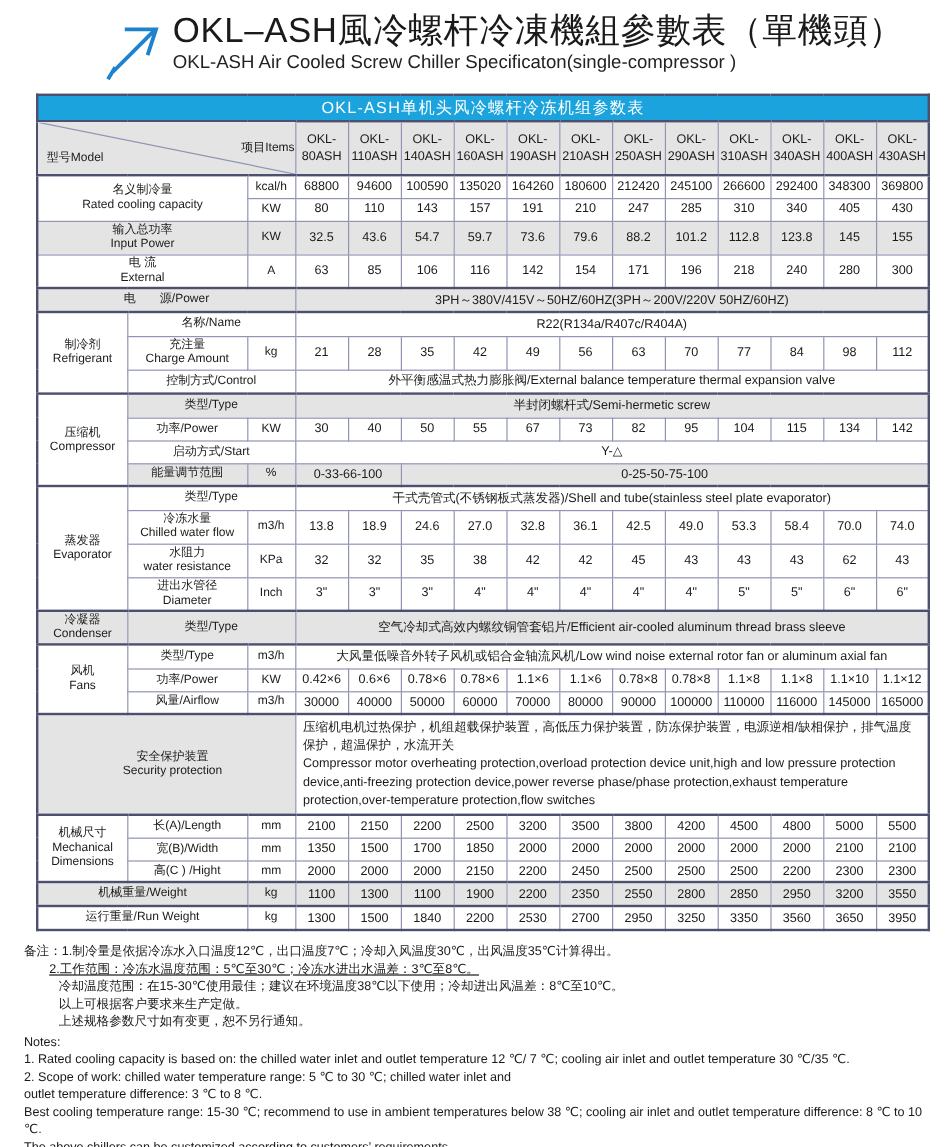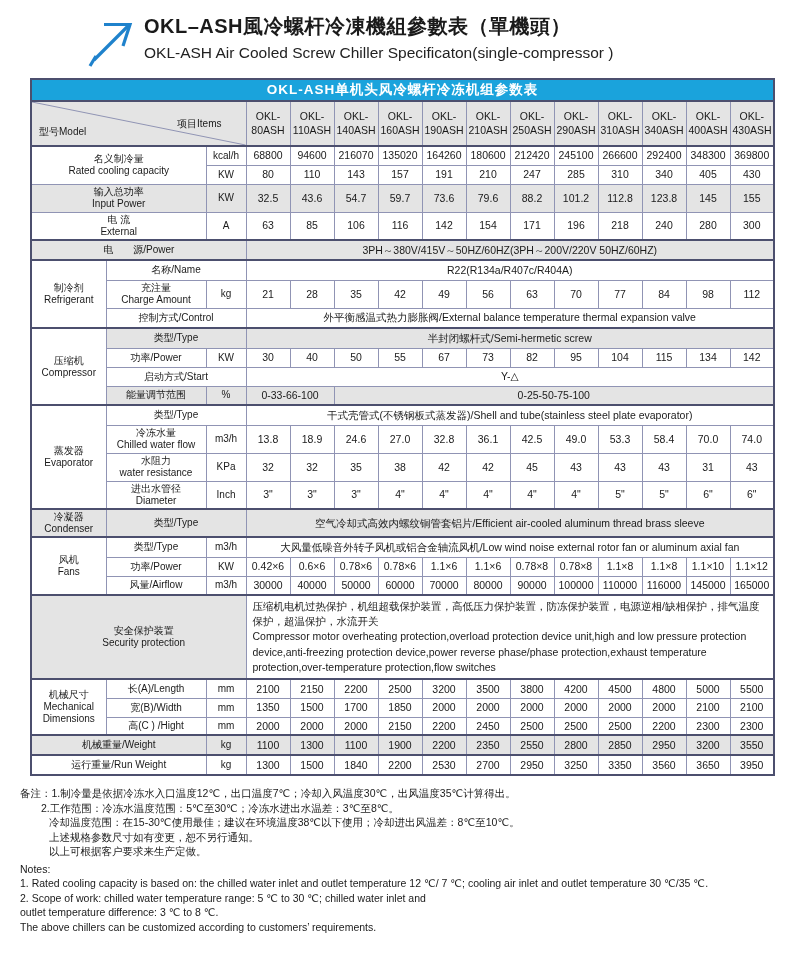--- a/index.html
+++ b/index.html
@@ -12,46 +12,46 @@
   }
   *{box-sizing:border-box;}
   html,body{margin:0;padding:0;background:#ffffff;}
   body{width:790px;font-family:"Liberation Sans","DejaVu Sans",sans-serif;color:var(--ink);}
   .page{width:790px;min-height:956px;padding:10px 0 8px 0;}
 
   
   .masthead{display:flex;align-items:flex-start;padding-left:84px;margin-bottom:6px;}
   .logo{width:56px;height:58px;flex:0 0 56px;margin-top:4px;}
   .titles{padding-left:4px;}
-  .title-zh{font-size:20px;line-height:32px;font-weight:700;letter-spacing:.5px;}
+  .title-zh{font-size:29px;line-height:32px;font-weight:400;letter-spacing:.5px;}
   .title-en{font-size:15.5px;line-height:22px;font-weight:400;color:#222;}
 
   
   table.spec{border-collapse:collapse;table-layout:fixed;width:740px;margin-left:30px;border:2px solid var(--bd);}
   td{border:1px solid var(--bl);text-align:center;vertical-align:middle;
      padding:1px 2px;font-size:10.5px;line-height:1.2;white-space:pre-line;overflow:hidden;}
   td.lab{font-size:10px;}
   td.model{font-size:10.5px;line-height:1.25;}
   tr.gray td{background:var(--gray);}
   td.w{background:#ffffff !important;}
   td.g{background:var(--gray) !important;padding-left:12px;}
   tr.sec td{border-top:2px solid var(--bd);}
-  td.banner{background:var(--banner);color:#ffffff;font-size:13.5px;font-weight:700;
+  td.banner{background:var(--banner);color:#ffffff;font-size:13.5px;font-weight:400;
             letter-spacing:1px;border:1px solid var(--bd);}
   td.corner{position:relative;padding:16px;}
   td.corner svg{position:absolute;left:0;top:0;width:100%;height:100%;}
   .corner-model{position:absolute;left:7px;bottom:7px;font-size:10px;}
-  .corner-items{position:absolute;right:24px;top:50%;transform:translateY(-50%);font-size:10px;}
+  .corner-items{position:absolute;right:0;top:50%;transform:translateY(-50%);font-size:10px;}
   td.sec-content{text-align:left;padding:3px 6px;}
   td.sec-content div{font-size:10.5px;line-height:1.45;white-space:normal;}
 
   
   .notes{margin:10px 0 0 20px;width:756px;}
   .note-line{font-size:10.5px;line-height:14.5px;white-space:normal;}
-  .ind1{padding-left:21px;}
+  .ind1{padding-left:21px;text-decoration:underline;}
   .ind2{padding-left:29px;}
   .en-block{margin-top:3px;}
 </style>
 </head>
 <body>
 
 <div class="page">
 
   <div class="masthead">
     <div class="logo">
@@ -117,21 +117,21 @@
 400ASH</td>
           <td class="model">OKL-
 430ASH</td>
         </tr>
         <tr class="sec" style="height: 19px;">
           <td colspan="2" rowspan="2" class="lab">名义制冷量
 Rated cooling capacity</td>
           <td class="lab">kcal/h</td>
           <td>68800</td>
           <td>94600</td>
-          <td>216070</td>
+          <td>100590</td>
           <td>135020</td>
           <td>164260</td>
           <td>180600</td>
           <td>212420</td>
           <td>245100</td>
           <td>266600</td>
           <td>292400</td>
           <td>348300</td>
           <td>369800</td>
         </tr>
@@ -277,21 +277,21 @@
           <td>32</td>
           <td>32</td>
           <td>35</td>
           <td>38</td>
           <td>42</td>
           <td>42</td>
           <td>45</td>
           <td>43</td>
           <td>43</td>
           <td>43</td>
-          <td>31</td>
+          <td>62</td>
           <td>43</td>
         </tr>
         <tr style="height: 28px;">
           <td class="lab">进出水管径
 Diameter</td>
           <td class="lab">Inch</td>
           <td>3"</td>
           <td>3"</td>
           <td>3"</td>
           <td>4"</td>
@@ -437,24 +437,25 @@
           <td>3650</td>
           <td>3950</td>
         </tr>
       </tbody>
   </table>
 
   <div class="notes">
     <div class="note-line">备注：1.制冷量是依据冷冻水入口温度12℃，出口温度7℃；冷却入风温度30℃，出风温度35℃计算得出。</div>
     <div class="note-line ind1">2.工作范围：冷冻水温度范围：5℃至30℃；冷冻水进出水温差：3℃至8℃。</div>
     <div class="note-line ind2">冷却温度范围：在15-30℃使用最佳；建议在环境温度38℃以下使用；冷却进出风温差：8℃至10℃。</div>
+    <div class="note-line ind2">以上可根据客户要求来生产定做。</div>
     <div class="note-line ind2">上述规格参数尺寸如有变更，恕不另行通知。</div>
-    <div class="note-line ind2">以上可根据客户要求来生产定做。</div>
     <div class="en-block">
       <div class="note-line">Notes:</div>
       <div class="note-line">1. Rated cooling capacity is based on: the chilled water inlet and outlet temperature 12 ℃/ 7 ℃; cooling air inlet and outlet temperature 30 ℃/35 ℃.</div>
       <div class="note-line">2. Scope of work: chilled water temperature range: 5 ℃ to 30 ℃; chilled water inlet and</div>
       <div class="note-line">outlet temperature difference: 3 ℃ to 8 ℃.</div>
+      <div class="note-line">Best cooling temperature range: 15-30 ℃; recommend to use in ambient temperatures below 38 ℃; cooling air inlet and outlet temperature difference: 8 ℃ to 10 ℃.</div>
       <div class="note-line">The above chillers can be customized according to customers’  requirements.</div>
 
     </div>
   </div>
 </div>
 
 </body></html>

